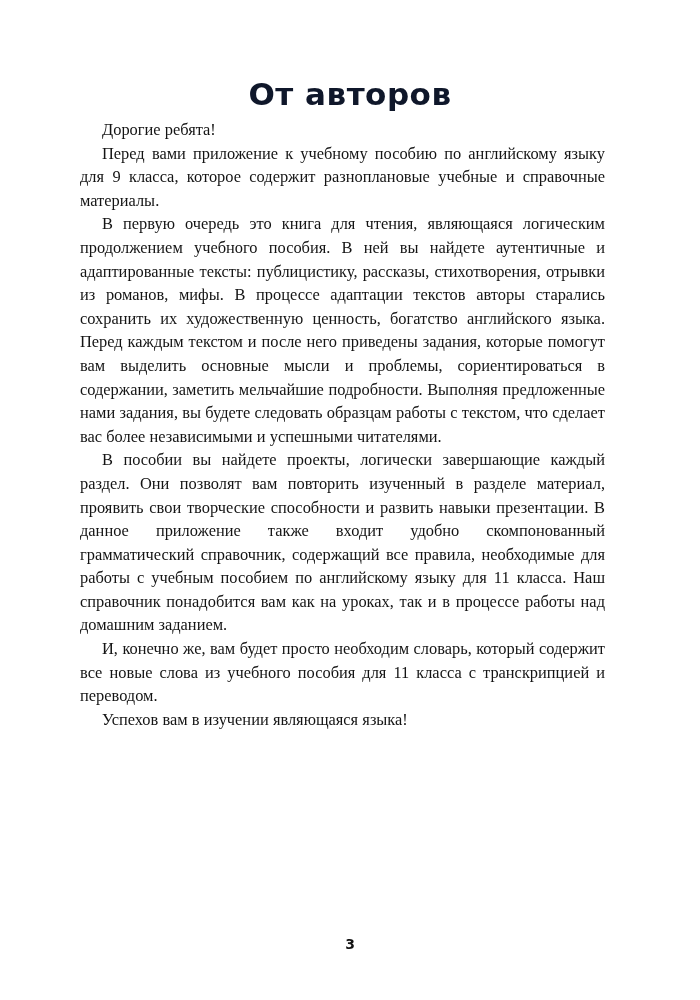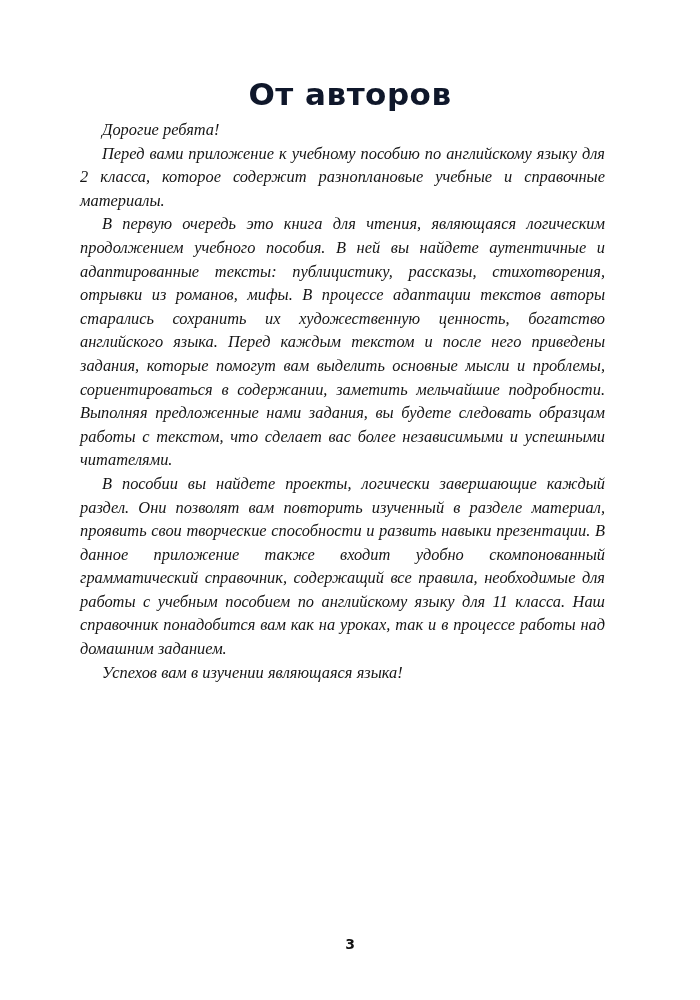--- a/index.html
+++ b/index.html
@@ -53,21 +53,20 @@
   .para {
     margin: 0;
     text-align: justify;
     text-justify: inter-word;
     font-size: 16.4px;
     line-height: 23.6px;
     text-indent: 22px;
     hyphens: manual;
     -webkit-hyphens: manual;
     word-spacing: 0.1px;
-    font-style: italic;
   }
 
   .para + .para {
     margin-top: 0;
   }
 
   
   .para:last-child {
     text-align: justify;
   }
@@ -87,21 +86,22 @@
 </style>
 </head>
 <body>
 
 <div class="page">
 
   <h1 class="page-title">От авторов</h1>
 
   <div class="body-text">
     <p class="para">Дорогие ребята!</p>
-    <p class="para">Перед вами приложение к учебному пособию по английскому языку для 2 класса, которое содержит разноплановые учебные и справочные материалы.</p>
+    <p class="para">Перед вами приложение к учебному пособию по английскому языку для 9 класса, которое содержит разноплановые учебные и справочные материалы.</p>
     <p class="para">В первую очередь это книга для чтения, являющаяся логическим продолжением учебного пособия. В ней вы найдете аутентичные и адаптированные тексты: публицистику, рассказы, стихотворения, отрывки из романов, мифы. В процессе адаптации текстов авторы старались сохранить их художественную ценность, богатство английского языка. Перед каждым текстом и после него приведены задания, которые помогут вам выделить основные мысли и проблемы, сориентироваться в содержании, заметить мельчайшие подробности. Выполняя предложенные нами задания, вы будете следовать образцам работы с текстом, что сделает вас более независимыми и успешными читателями.</p>
     <p class="para">В пособии вы найдете проекты, логически завершающие каждый раздел. Они позволят вам повторить изученный в разделе материал, проявить свои творческие способности и развить навыки презентации. В данное приложение также входит удобно скомпонованный грамматический справочник, содержащий все правила, необходимые для работы с учебным пособием по английскому языку для 11 класса. Наш справочник понадобится вам как на уроках, так и в процессе работы над домашним заданием.</p>
+    <p class="para">И, конечно же, вам будет просто необходим словарь, который содержит все новые слова из учебного пособия для 11 класса с транскрипцией и переводом.</p>
     <p class="para">Успехов вам в изучении являющаяся языка!</p>
   </div>
 
   <div class="page-number">3</div>
 
 </div>
 
 </body></html>

